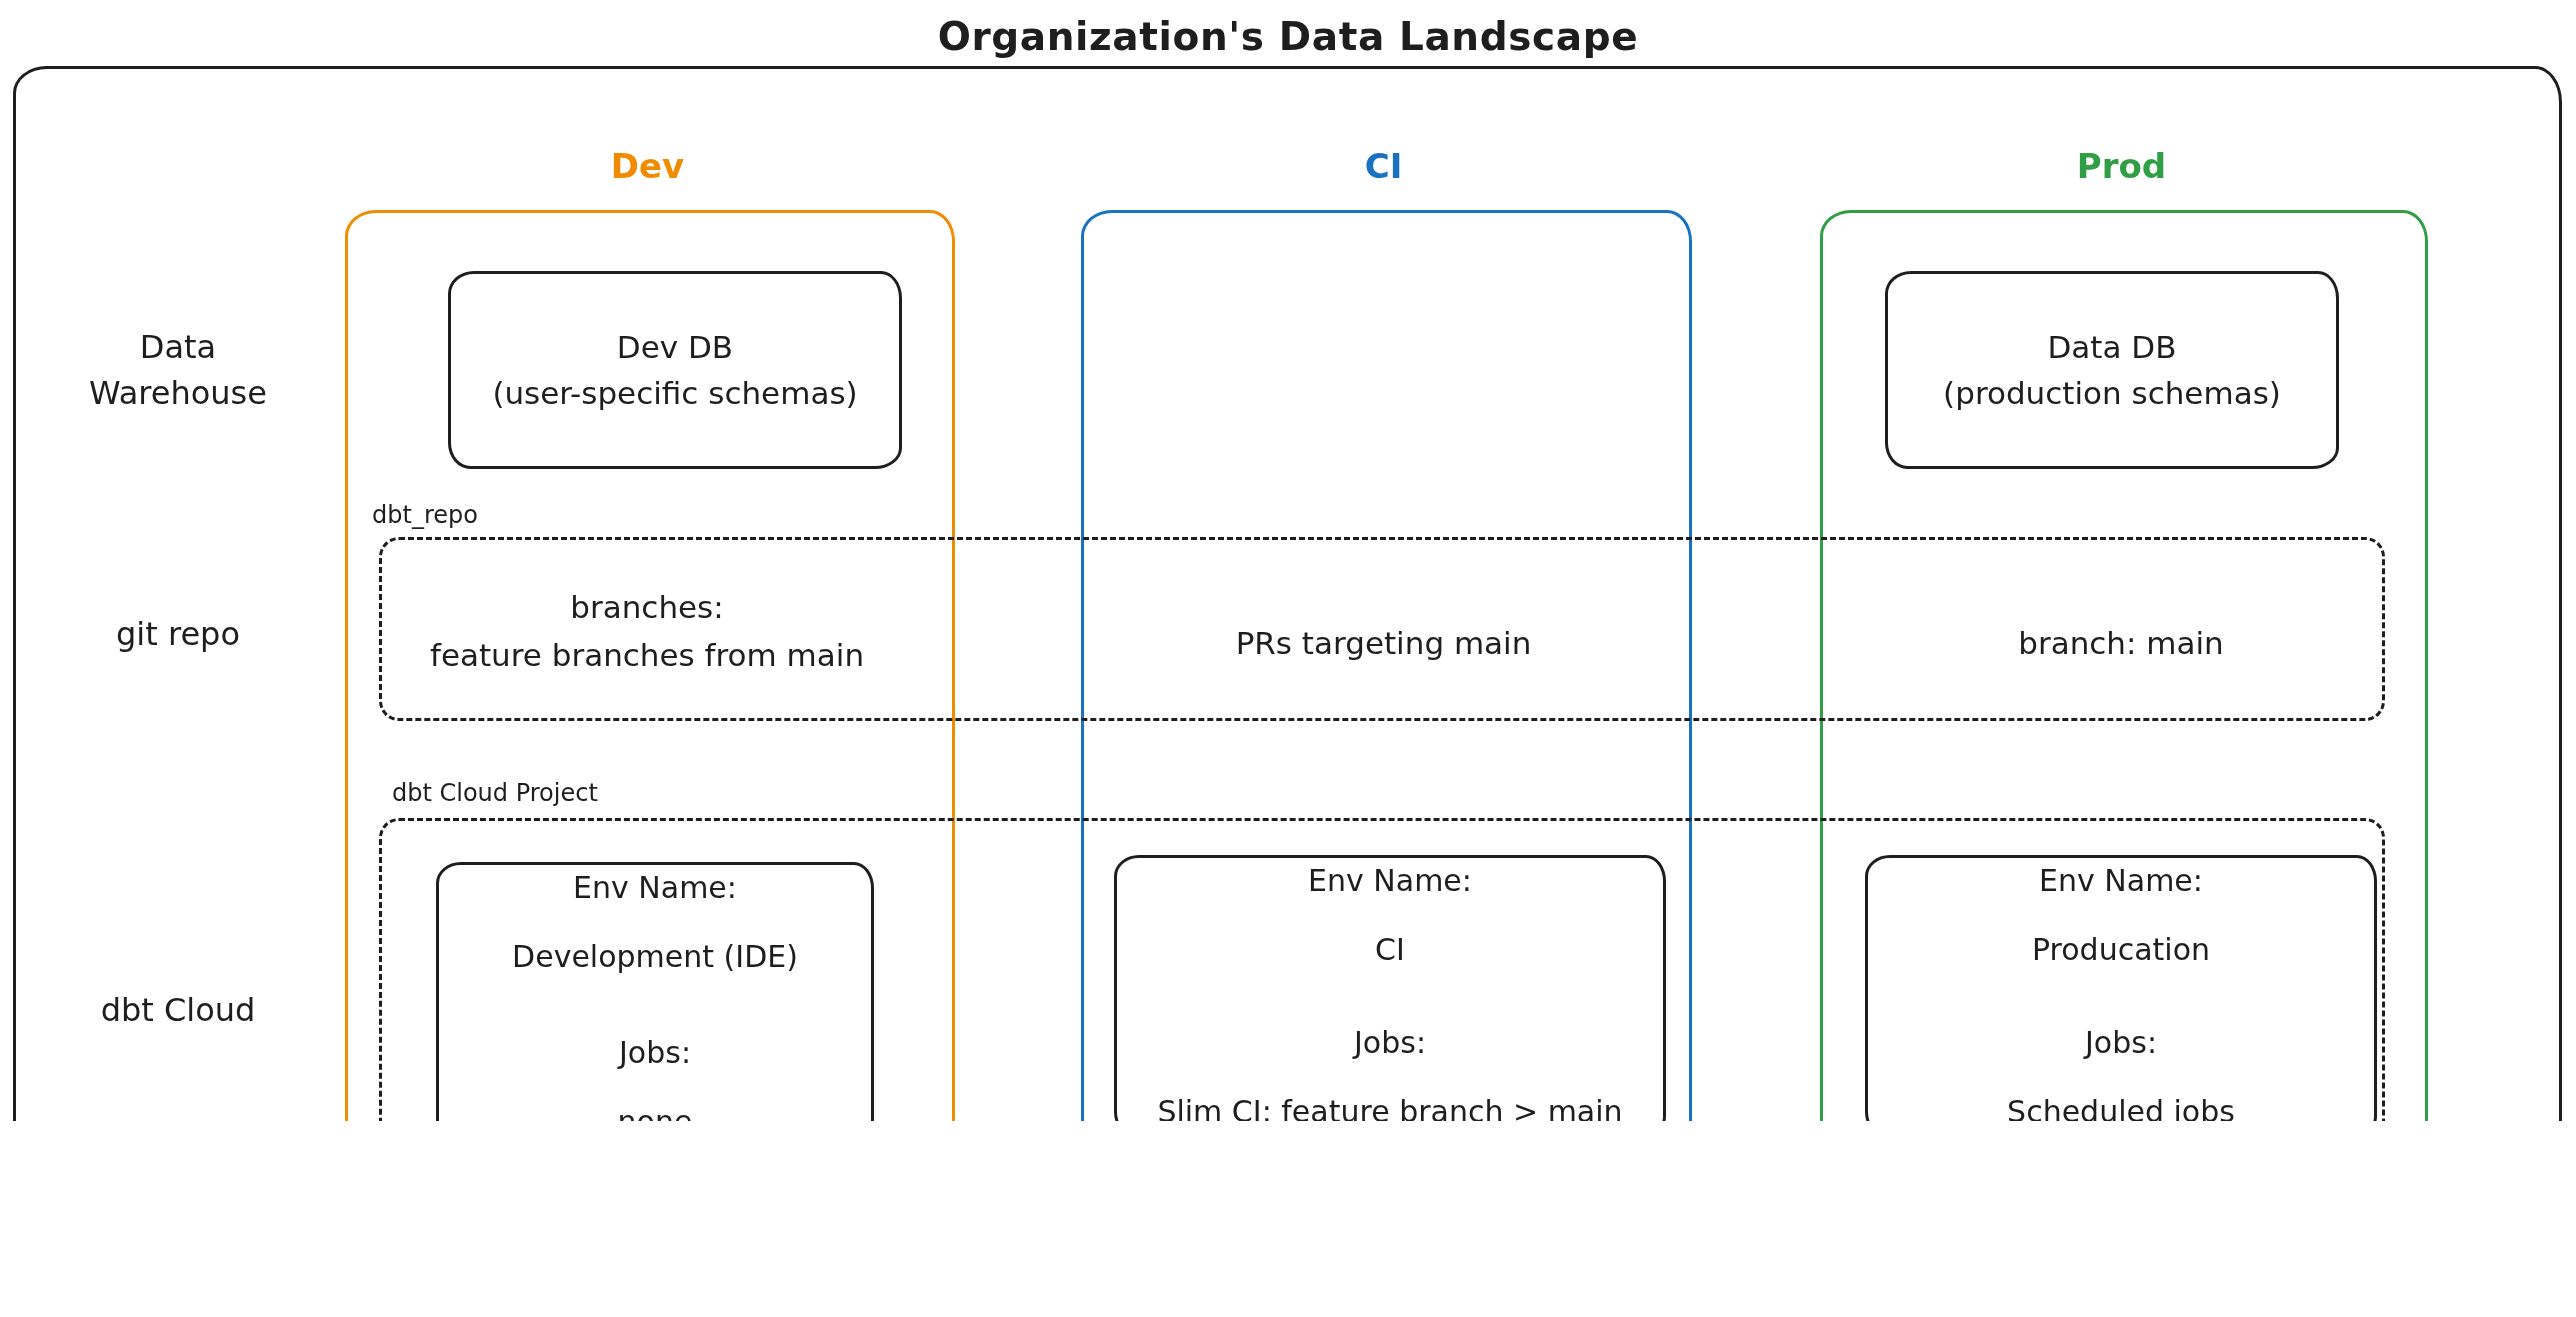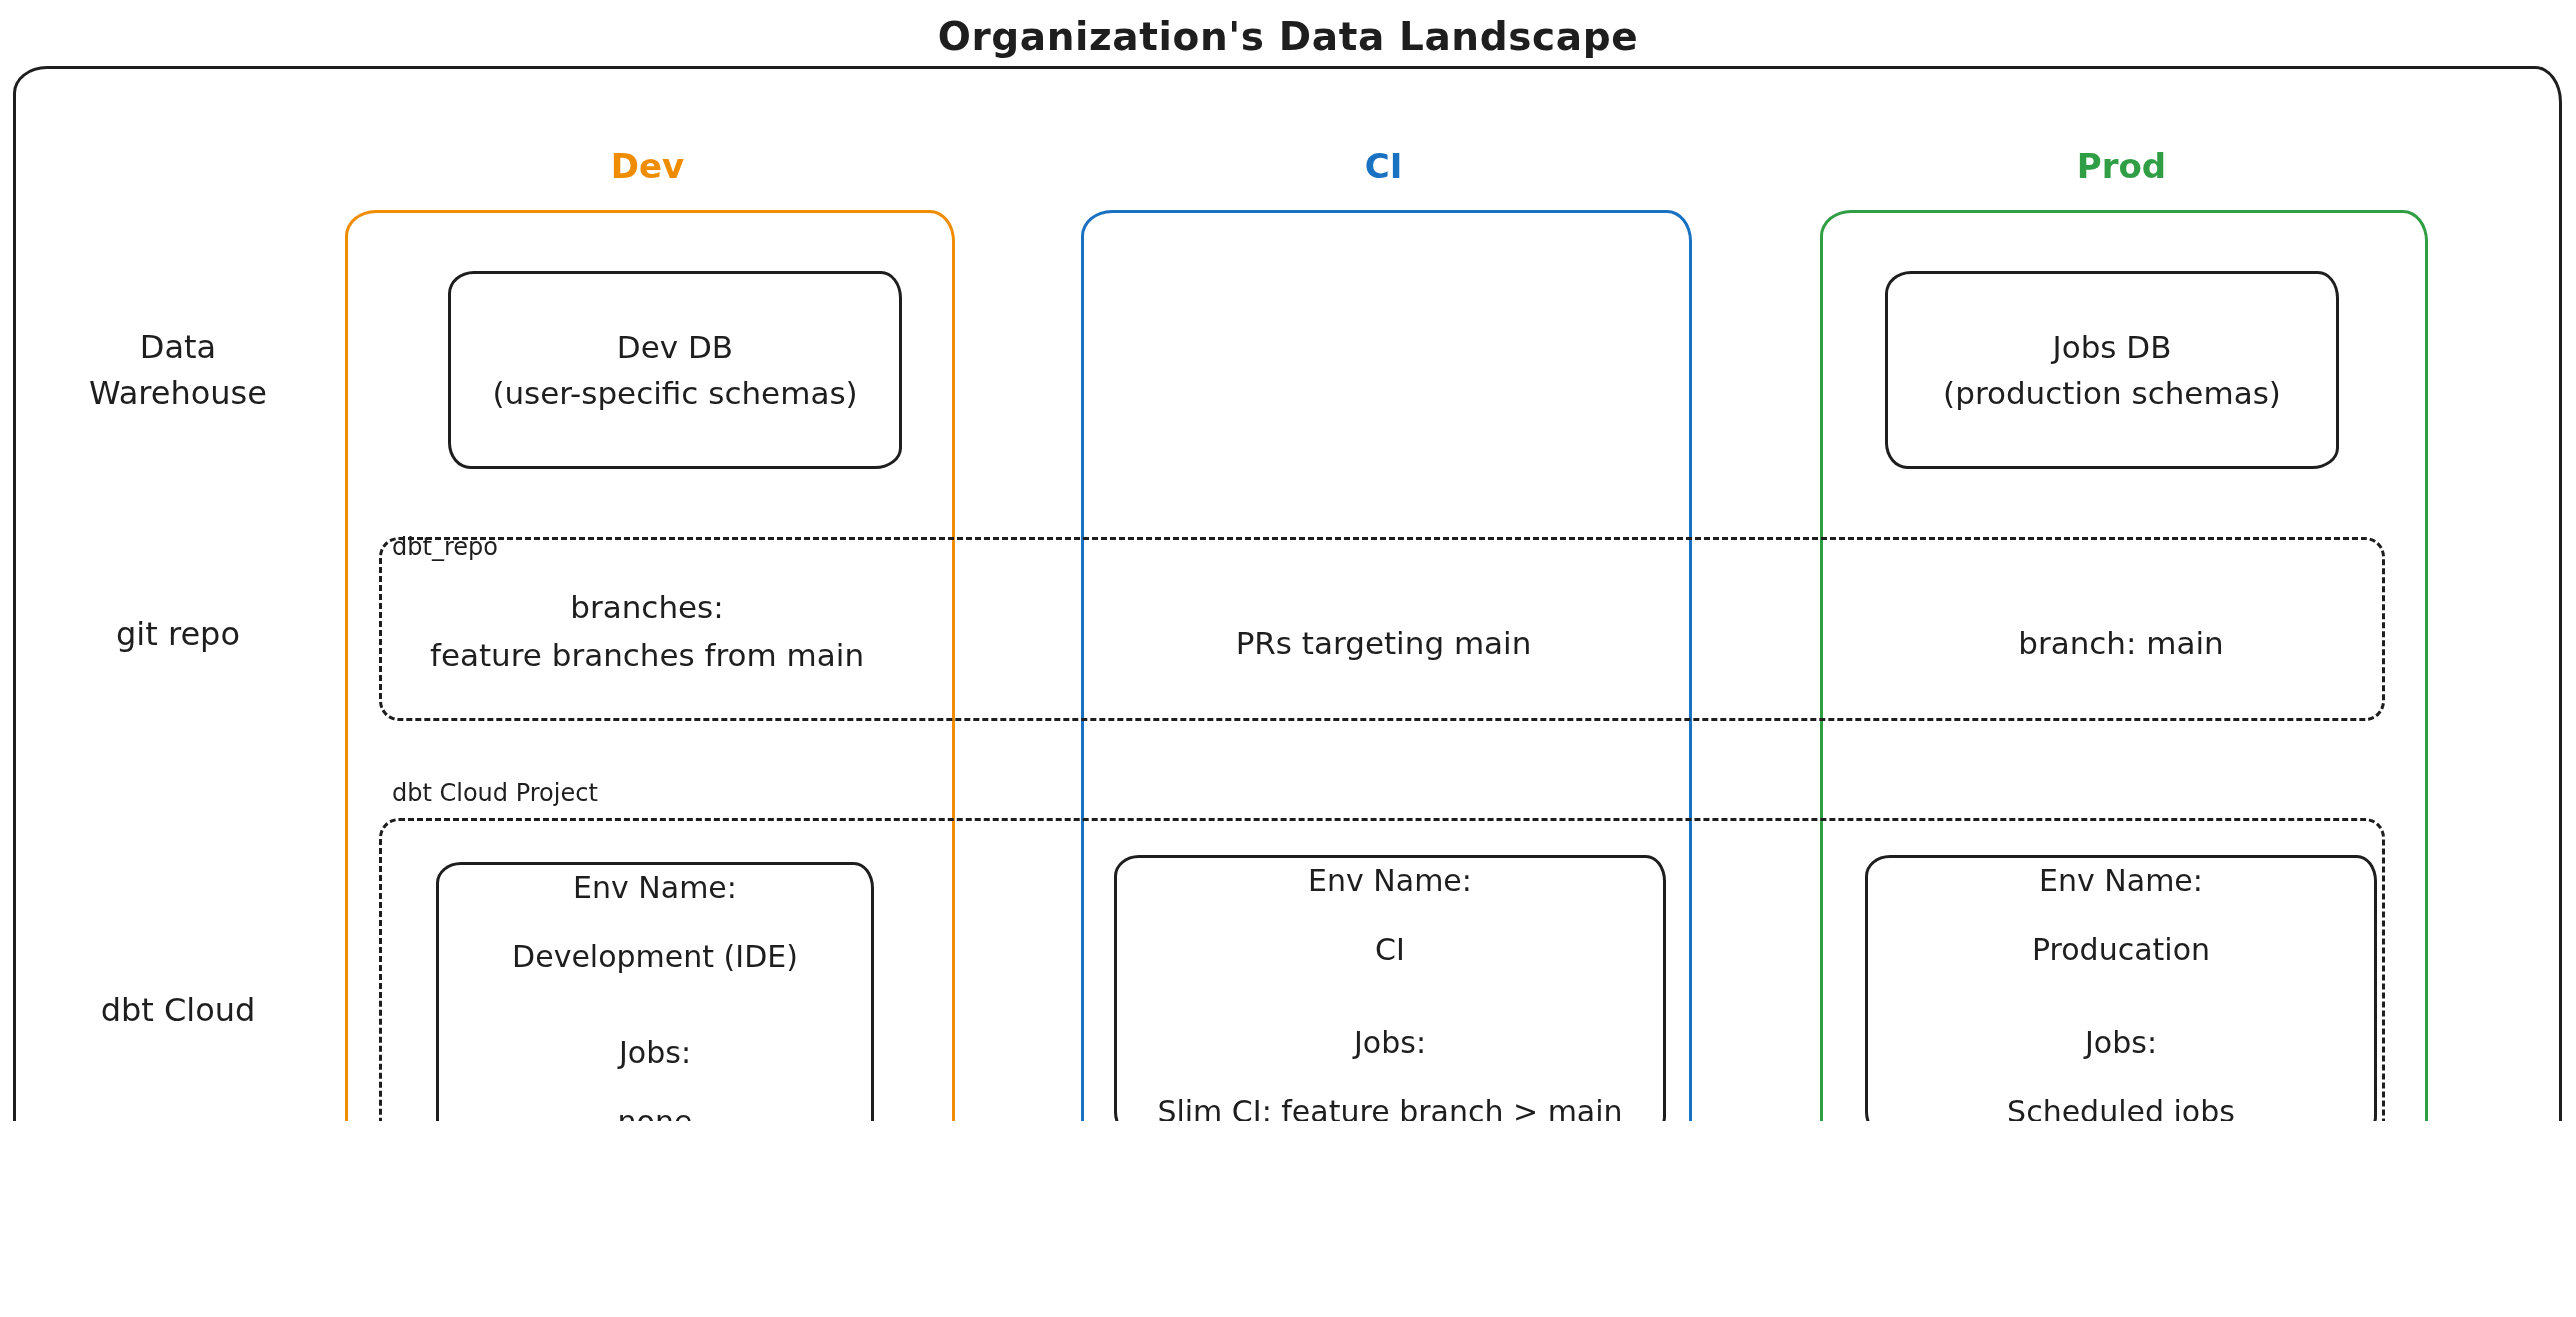--- a/index.html
+++ b/index.html
@@ -71,21 +71,21 @@
     align-items: center; justify-content: center;
     gap: 9.5px;
     font-size: 31px;
     text-align: center;
   }
   #dev-db  { left: 424px; margin-left: 24px; }
   #qa-db   { left: 1139px; }
   #prod-db { left: 1885px; }
 
   .overlay-label { font-size: 24px; }
-  #repo-overlay-label    { left: 392px; top: 501px; margin-top: 32px; }
+  #repo-overlay-label    { left: 372px; top: 501px; }
   #project-overlay-label { left: 392px; top: 779px; }
 
   .dashed-box {
     left: 379px; width: 2000px;
     border: 3px dashed #1e1e1e;
     border-radius: 20px;
   }
   #repo-dashed    { top: 537px;  height: 178px; }
   #project-dashed { top: 818px; height: 357px; }
 
@@ -141,21 +141,21 @@
   <div class="abs dashed-box" id="repo-dashed"></div>
 
   <div class="abs overlay-label" id="project-overlay-label">dbt Cloud Project</div>
   <div class="abs dashed-box" id="project-dashed"></div>
 
   <div class="abs db-box" id="dev-db">
     <span>Dev DB</span>
     <span>(user-specific schemas)</span>
   </div>
   <div class="abs db-box" id="prod-db">
-    <span>Jobs DB</span>
+    <span>Data DB</span>
     <span>(production schemas)</span>
   </div>
 
   <div class="abs git-text" id="dev-git">branches:
 feature branches from main</div>
   <div class="abs git-text" id="ci-git">PRs targeting main</div>
   <div class="abs git-text" id="prod-git">branch: main</div>
 
   <div class="abs env-box" id="dev-env">
     <span>Env Name:</span>

